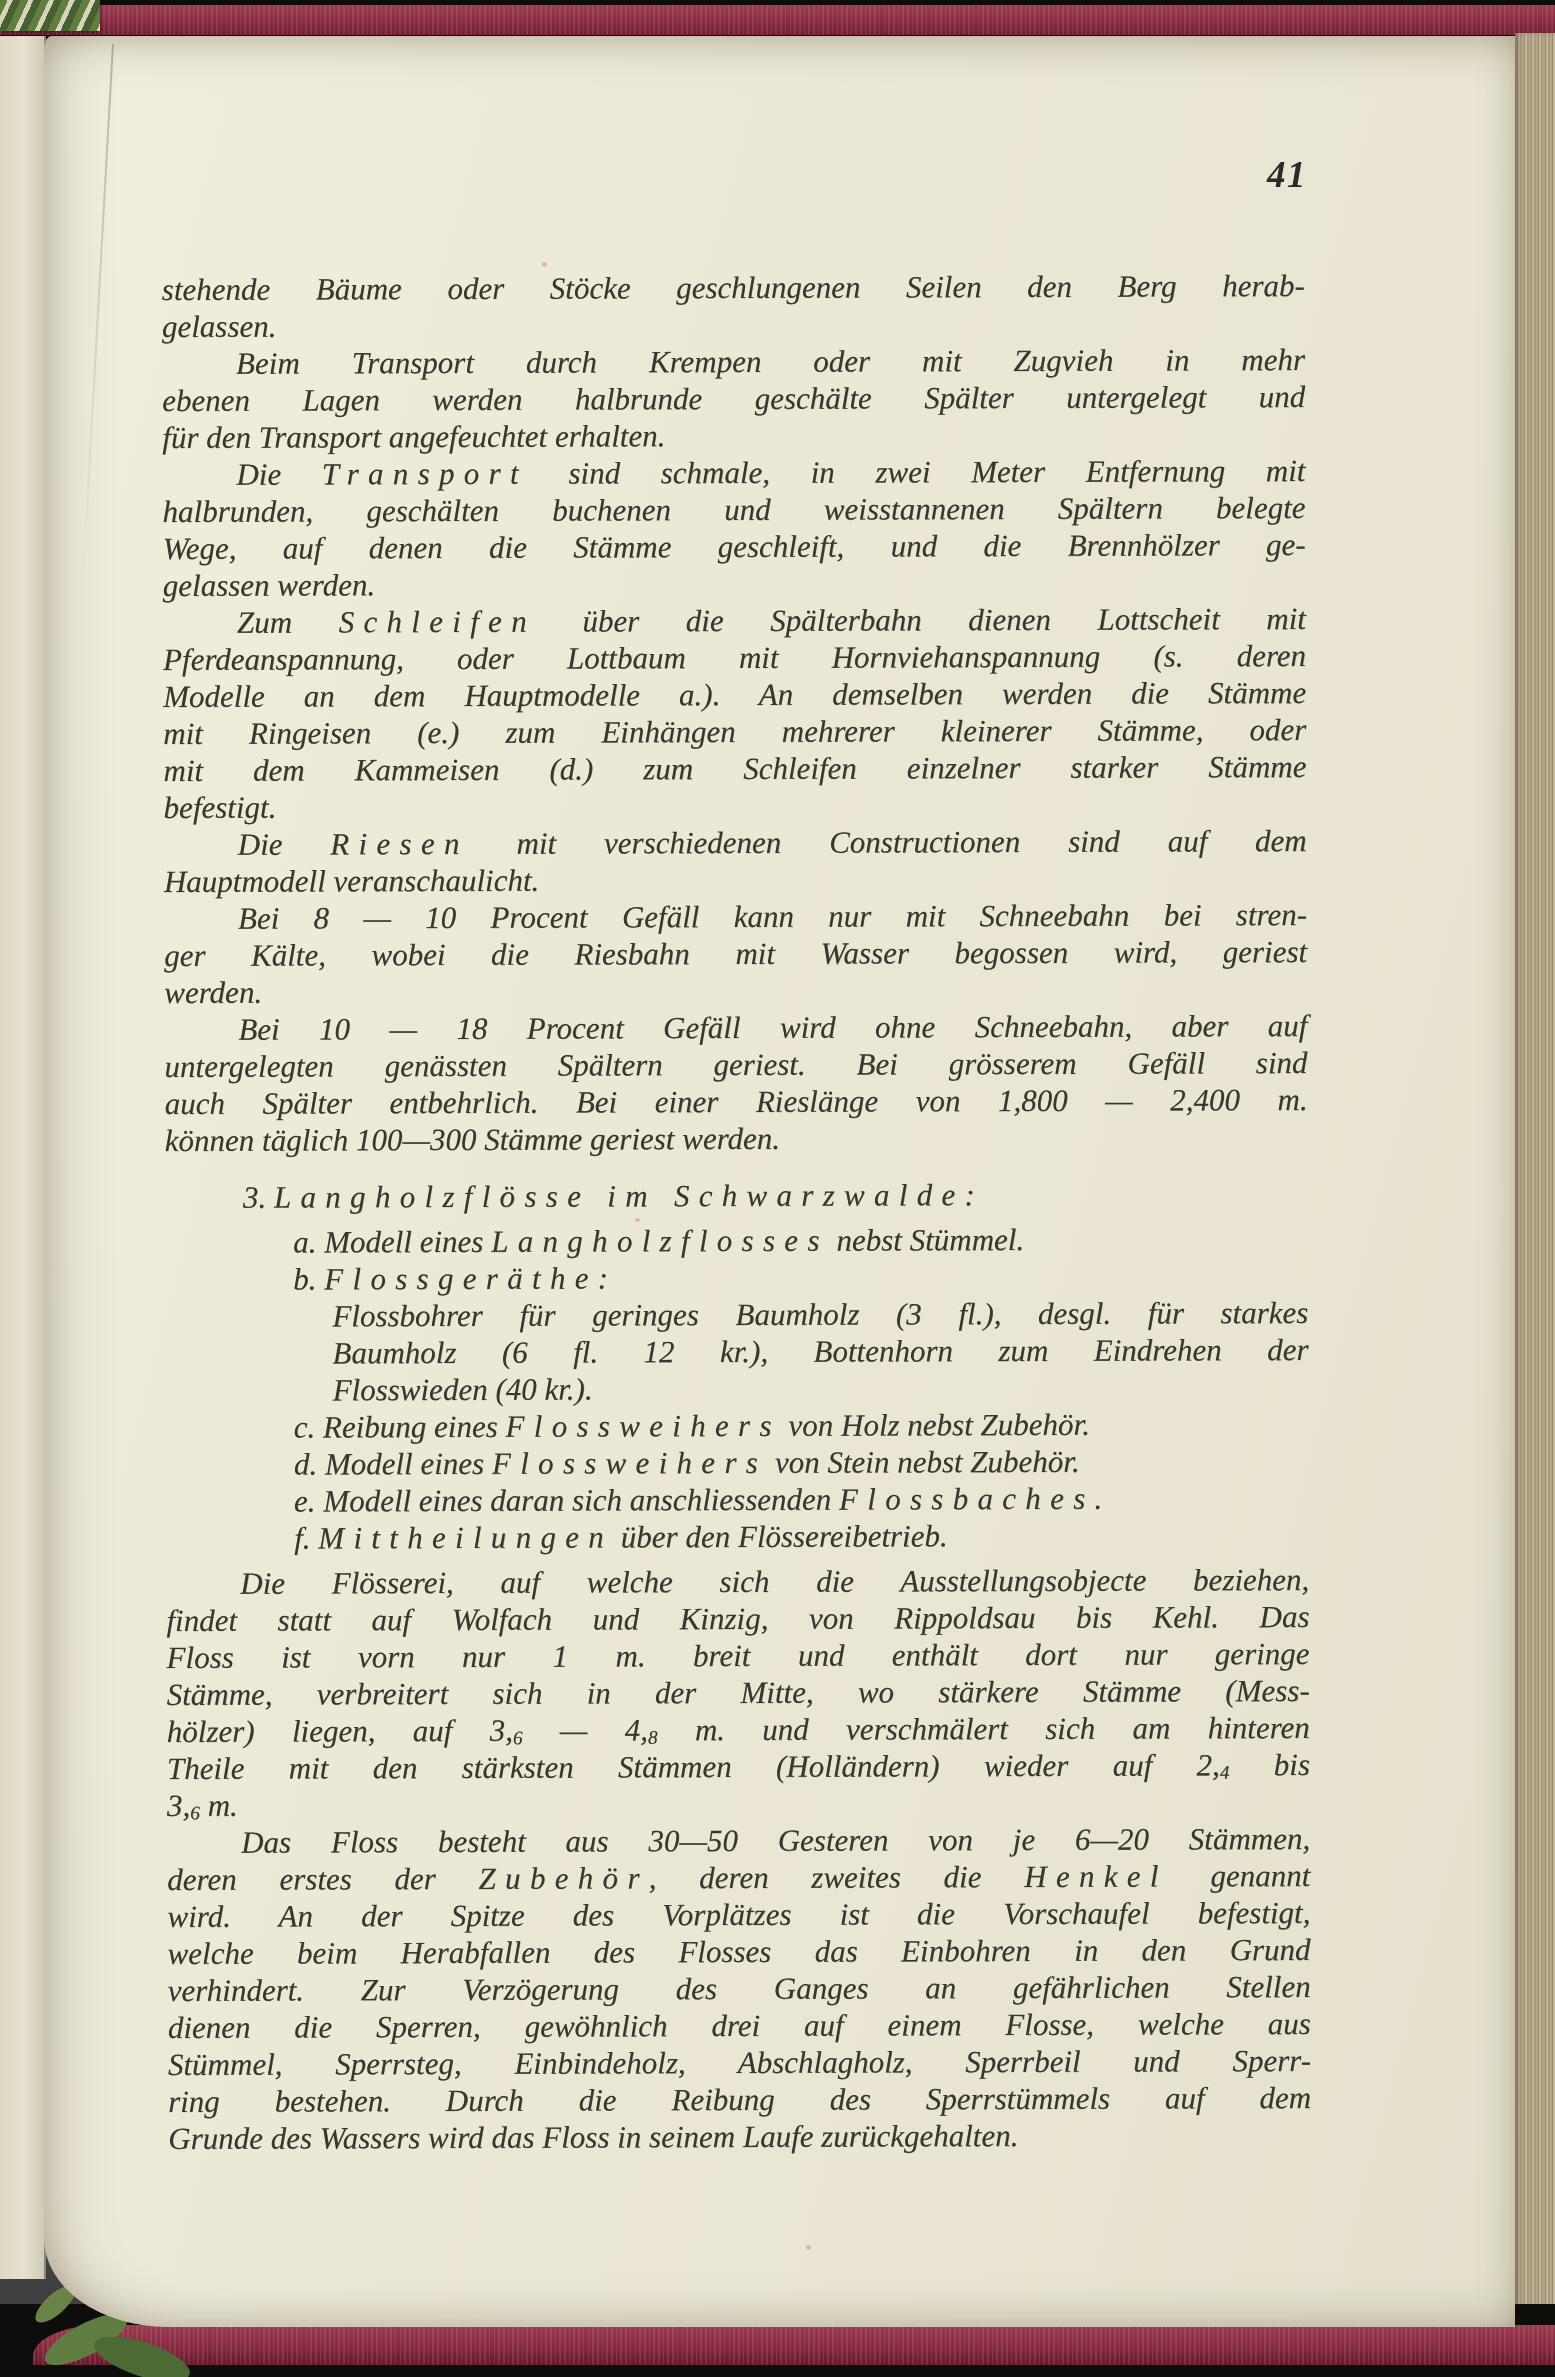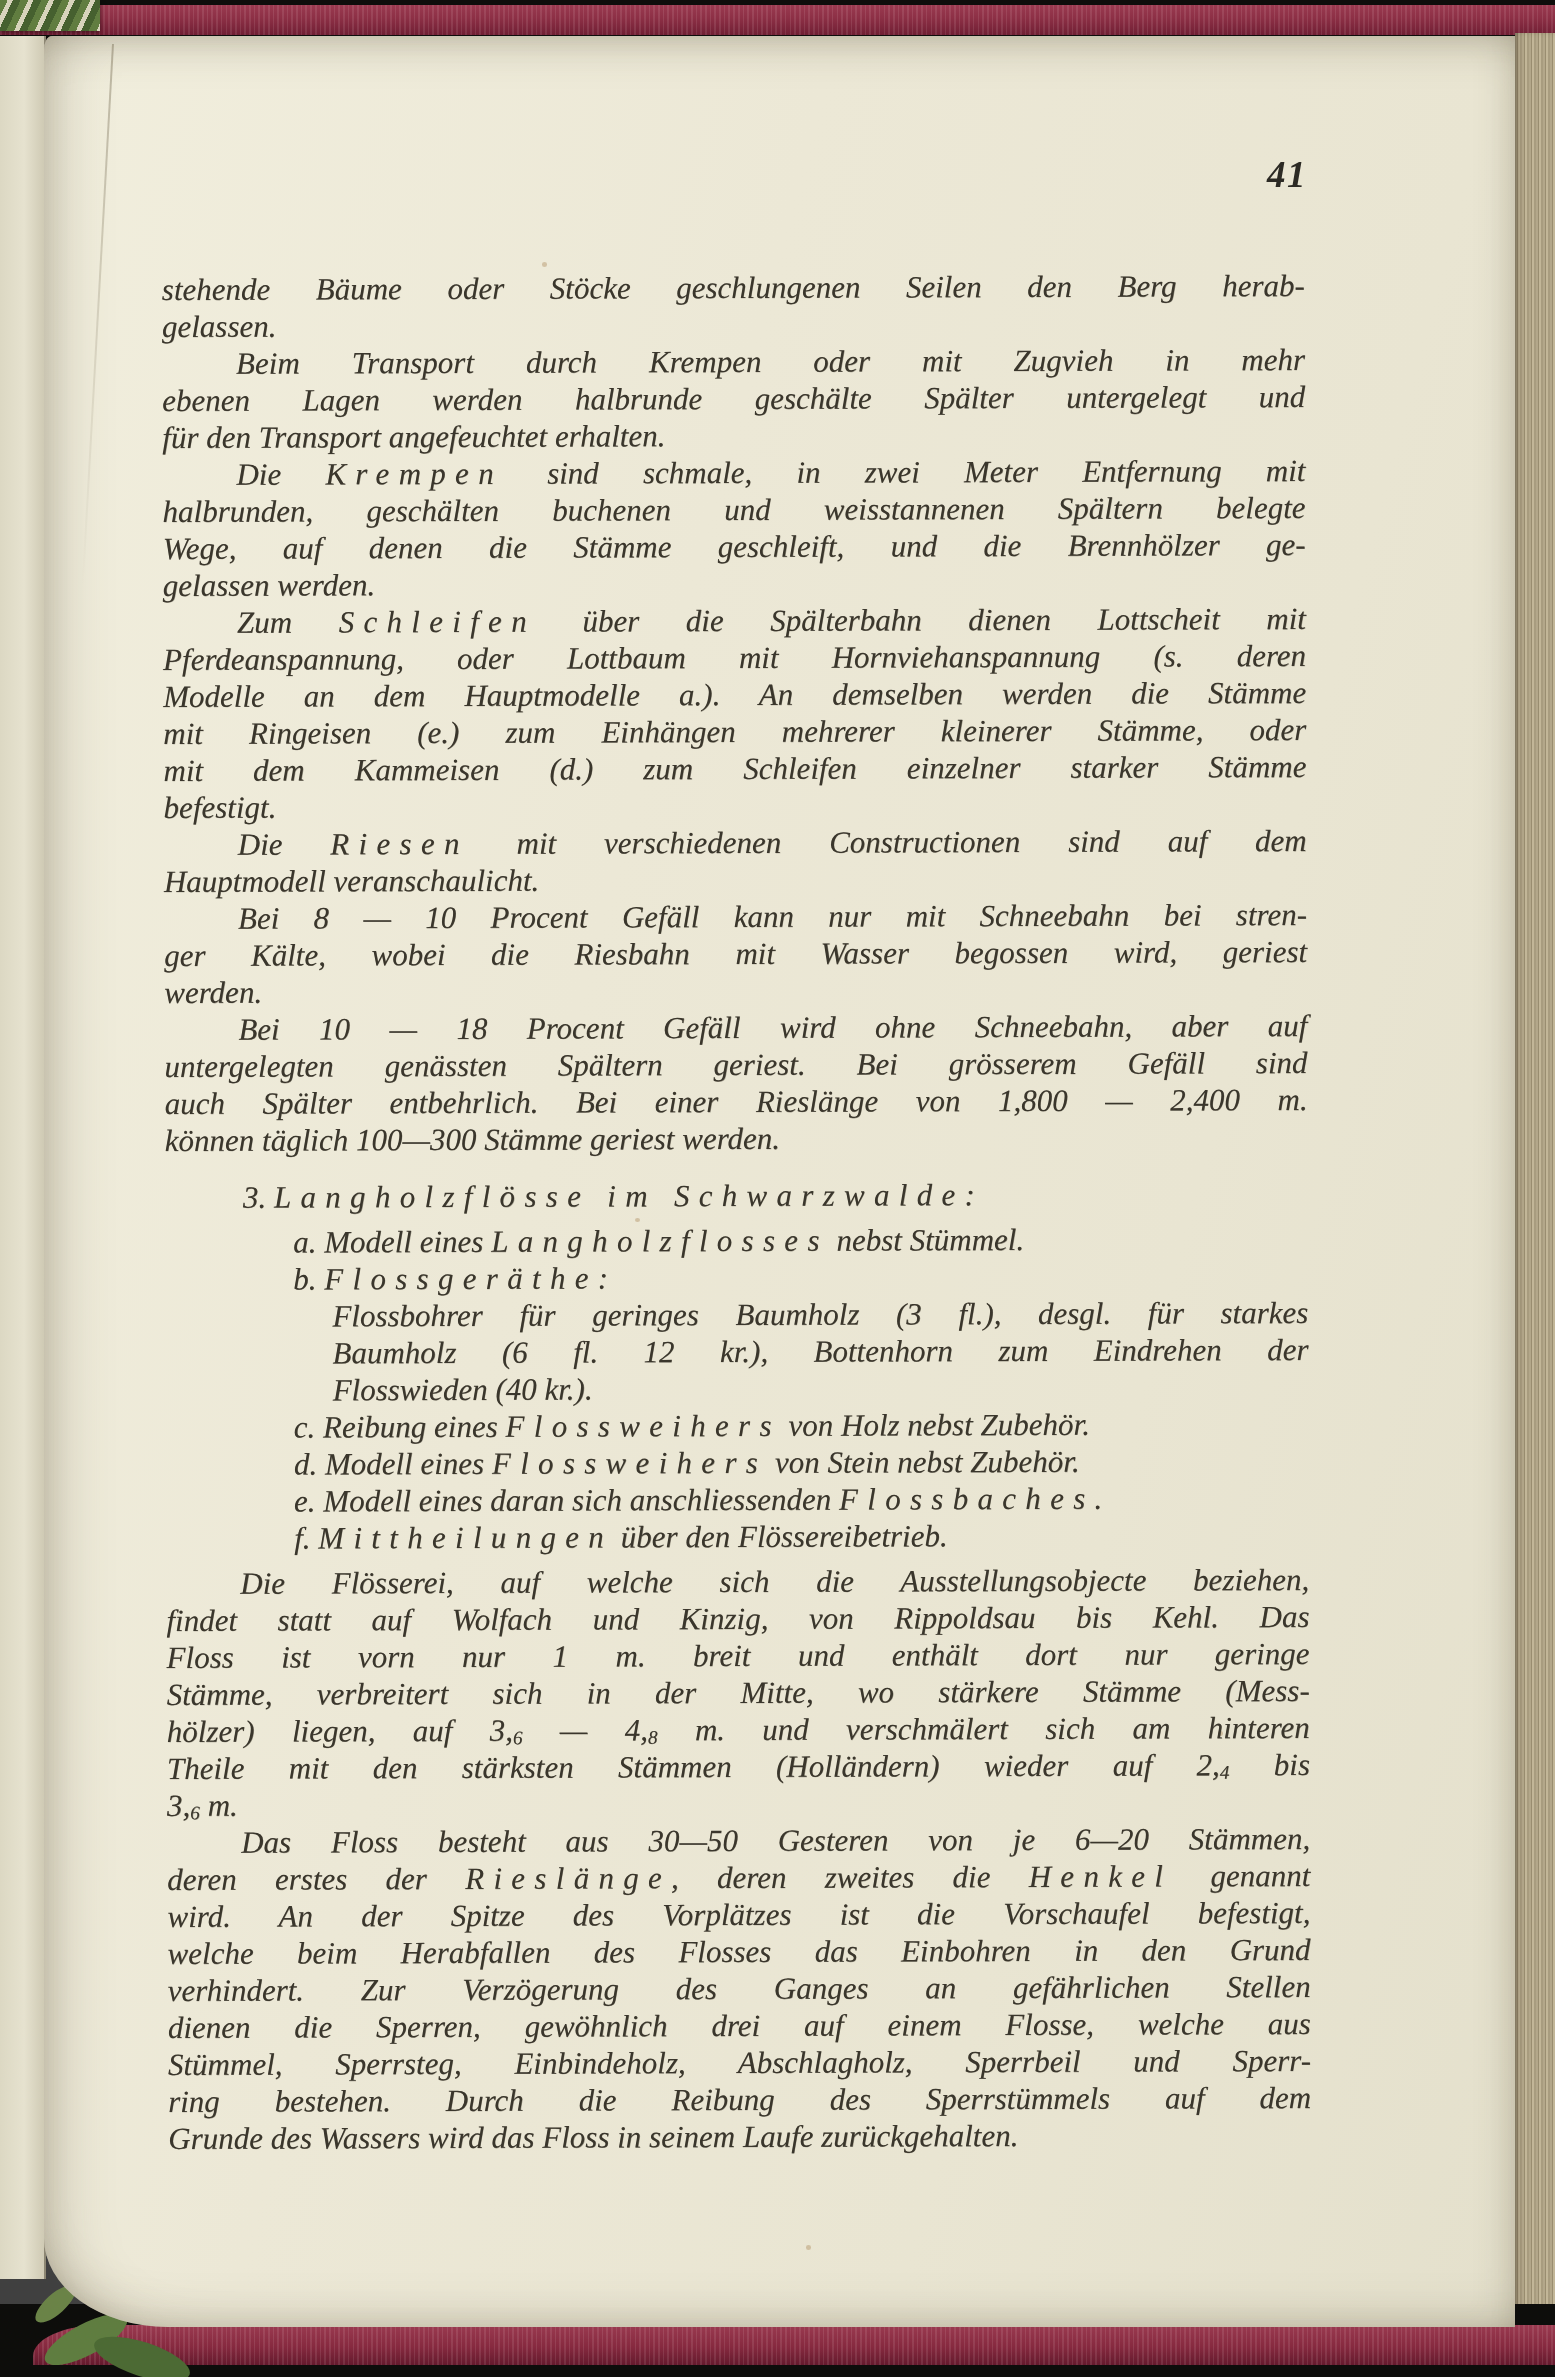--- a/index.html
+++ b/index.html
@@ -100,21 +100,21 @@
         <div>
           <div class="tl"><span>stehende Bäume oder Stöcke geschlungenen Seilen den Berg herab-</span></div>
           <div class="tl last"><span>gelassen.</span></div>
         </div>
         <div>
           <div class="tl first"><span>Beim Transport durch Krempen oder mit Zugvieh in mehr</span></div>
           <div class="tl"><span>ebenen Lagen werden halbrunde geschälte Spälter untergelegt und</span></div>
           <div class="tl last"><span>für den Transport angefeuchtet erhalten.</span></div>
         </div>
         <div>
-          <div class="tl first"><span>Die </span><span class="sp">Krempen</span><span> sind schmale, in zwei Meter Entfernung mit</span></div>
+          <div class="tl first"><span>Die </span><span class="sp">Transport</span><span> sind schmale, in zwei Meter Entfernung mit</span></div>
           <div class="tl"><span>halbrunden, geschälten buchenen und weisstannenen Spältern belegte</span></div>
           <div class="tl"><span>Wege, auf denen die Stämme geschleift, und die Brennhölzer ge-</span></div>
           <div class="tl last"><span>gelassen werden.</span></div>
         </div>
         <div>
           <div class="tl first"><span>Zum </span><span class="sp">Schleifen</span><span> über die Spälterbahn dienen Lottscheit mit</span></div>
           <div class="tl"><span>Pferdeanspannung, oder Lottbaum mit Hornviehanspannung (s. deren</span></div>
           <div class="tl"><span>Modelle an dem Hauptmodelle a.).  An demselben werden die Stämme</span></div>
           <div class="tl"><span>mit Ringeisen (e.) zum Einhängen mehrerer kleinerer Stämme, oder</span></div>
           <div class="tl"><span>mit dem Kammeisen (d.) zum Schleifen einzelner starker Stämme</span></div>
@@ -153,21 +153,21 @@
           <div class="tl first gap"><span>Die Flösserei, auf welche sich die Ausstellungsobjecte beziehen,</span></div>
           <div class="tl"><span>findet statt auf Wolfach und Kinzig, von Rippoldsau bis Kehl.  Das</span></div>
           <div class="tl"><span>Floss ist vorn nur 1 m. breit und enthält dort nur geringe</span></div>
           <div class="tl"><span>Stämme, verbreitert sich in der Mitte, wo stärkere Stämme (Mess-</span></div>
           <div class="tl"><span>hölzer) liegen, auf 3,</span><span class="dec">6</span><span> — 4,</span><span class="dec">8</span><span> m. und verschmälert sich am hinteren</span></div>
           <div class="tl"><span>Theile mit den stärksten Stämmen (Holländern) wieder auf 2,</span><span class="dec">4</span><span> bis</span></div>
           <div class="tl last"><span>3,</span><span class="dec">6</span><span> m.</span></div>
         </div>
         <div>
           <div class="tl first"><span>Das Floss besteht aus 30—50 Gesteren von je 6—20 Stämmen,</span></div>
-          <div class="tl"><span>deren erstes der </span><span class="sp">Rieslänge</span><span>, deren zweites die </span><span class="sp">Henkel</span><span> genannt</span></div>
+          <div class="tl"><span>deren erstes der </span><span class="sp">Zubehör</span><span>, deren zweites die </span><span class="sp">Henkel</span><span> genannt</span></div>
           <div class="tl"><span>wird.  An der Spitze des Vorplätzes ist die Vorschaufel befestigt,</span></div>
           <div class="tl"><span>welche beim Herabfallen des Flosses das Einbohren in den Grund</span></div>
           <div class="tl"><span>verhindert.  Zur Verzögerung des Ganges an gefährlichen Stellen</span></div>
           <div class="tl"><span>dienen die Sperren, gewöhnlich drei auf einem Flosse, welche aus</span></div>
           <div class="tl"><span>Stümmel, Sperrsteg, Einbindeholz, Abschlagholz, Sperrbeil und Sperr-</span></div>
           <div class="tl"><span>ring bestehen.  Durch die Reibung des Sperrstümmels auf dem</span></div>
           <div class="tl last"><span>Grunde des Wassers wird das Floss in seinem Laufe zurückgehalten.</span></div>
         </div>
       </div>
   </div>

